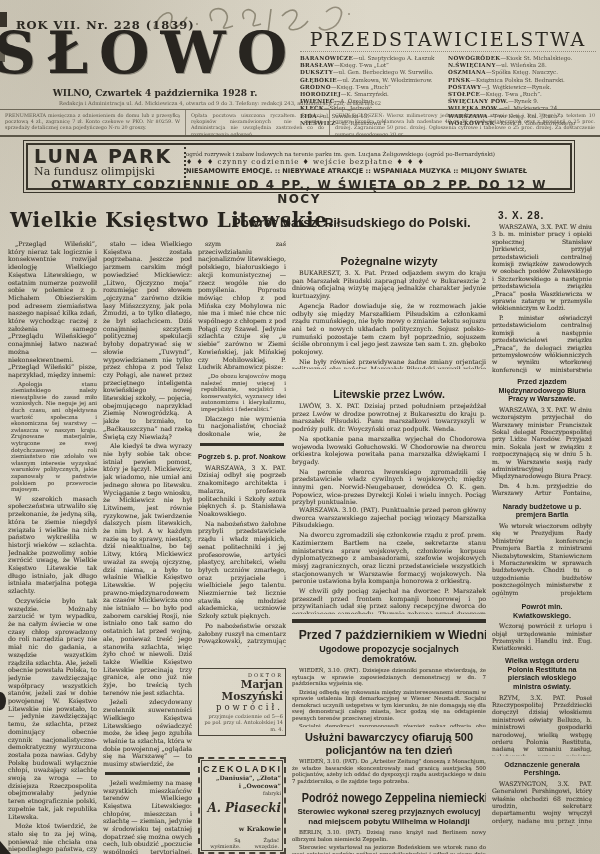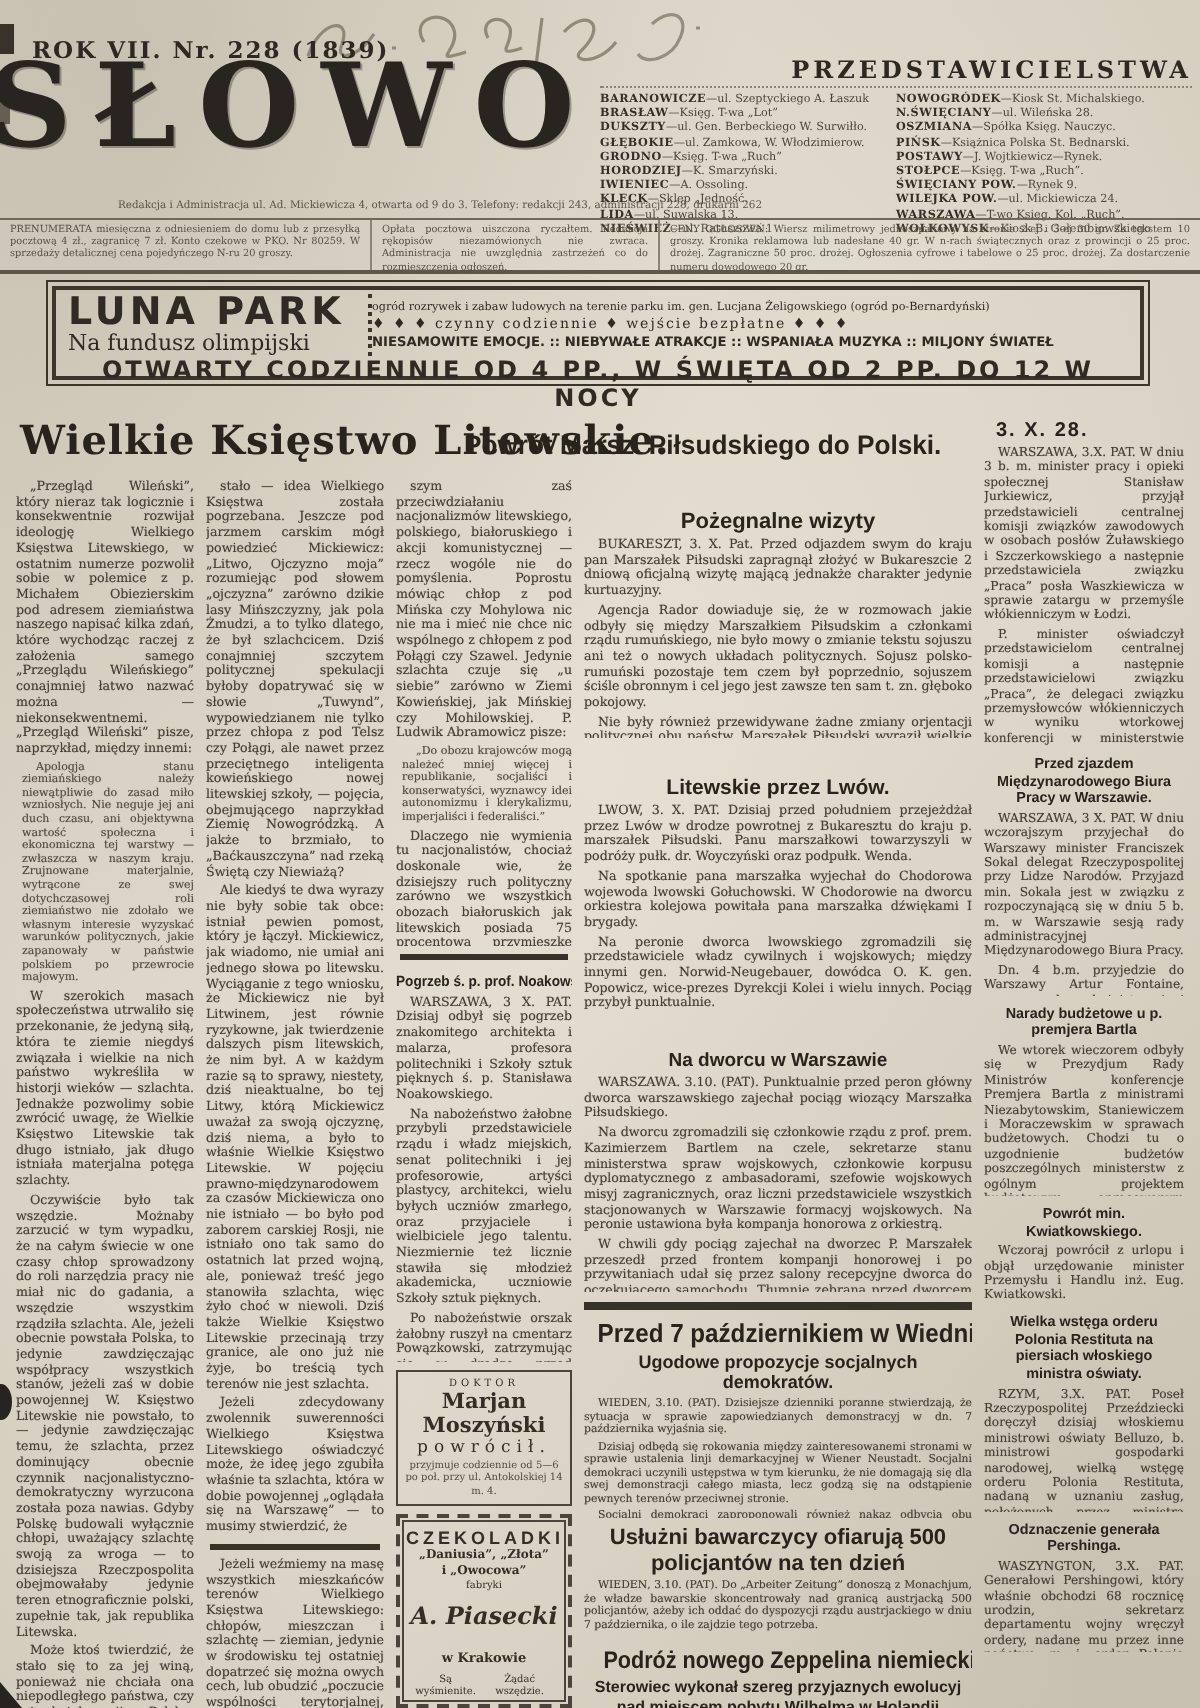--- a/index.html
+++ b/index.html
@@ -17,21 +17,21 @@
   .blob{position:absolute;left:-5px;top:692px;width:11px;height:18px;border-radius:50%;background:#27241f;}
   .corner{position:absolute;left:0;bottom:0;width:0;height:0;border-left:11px solid #27241f;border-top:13px solid transparent;}
   .scribble{position:absolute;left:140px;top:2px;}
   
   .issue-line{position:absolute;left:16px;top:18px;font-size:11.5px;font-weight:bold;letter-spacing:1px;color:#2c2922;}
   .brand{position:absolute;left:-6px;top:22px;width:312px;font-size:58px;line-height:62px;font-weight:bold;
     letter-spacing:11px;color:#282520;text-shadow:1px 1px 0 rgba(40,37,32,.35);}
   .date-line{position:absolute;left:0;top:88px;width:310px;text-align:center;font-size:9px;font-weight:bold;color:#2e2b24;}
   .addr-line{position:absolute;left:0;top:100px;width:440px;text-align:center;font-size:5.2px;color:#5a5549;}
   .reps{position:absolute;left:300px;top:28px;width:296px;}
-  .reps-title{text-align:right;font-size:12px;font-weight:bold;letter-spacing:2px;color:#2c2922;
+  .reps-title{text-align:center;font-size:19px;font-weight:normal;letter-spacing:2px;color:#2c2922;
     border-bottom:1px dotted #8a8475;padding-bottom:1px;}
   .reps-cols{display:flex;margin-top:3px;}
   .reps-col{width:50%;font-size:5.6px;line-height:7.2px;color:#4a453a;}
   .rep b{color:#332f27;letter-spacing:.3px;}
   .infostrip{position:absolute;left:0;top:109px;width:600px;height:28px;display:flex;
     border-top:1px solid #6e6859;border-bottom:2px solid #5c5749;background:rgba(255,255,255,.06);}
   .cell{font-size:4.9px;line-height:6.2px;padding:2px 5px;color:#555043;text-align:justify;}
   .cell.c1{width:31%;border-right:1px solid #8a8475;}
   .cell.c2{width:24%;border-right:1px solid #8a8475;}
   .cell.c3{width:45%;}
@@ -60,21 +60,21 @@
   .colF{width:100px;overflow:hidden;}
   .t{margin:0 0 2px;text-indent:7px;text-align:justify;font-size:6.3px;line-height:7.7px;color:#443f34;
     text-shadow:0 0 .4px rgba(60,55,45,.45);}
   .sp{font-size:5.5px;line-height:6.6px;color:#524d41;padding-left:3px;}
   .bar{height:3px;background:#35322a;margin:4px 2px;}
   .bar-heavy{height:4px;background:#35322a;border-top:1px solid #35322a;border-bottom:1px solid #35322a;margin:5px 0 4px;}
   .c-top{height:236px;overflow:hidden;}
   .h-pogrzeb{font-family:"Liberation Sans",sans-serif;font-weight:bold;font-size:7.4px;color:#27241e;
     white-space:nowrap;transform:scaleX(.92);transform-origin:0 50%;margin:2px 0 3px;}
   .pg-body{max-height:183px;overflow:hidden;}
-  .ad{border:1px solid #4a453a;text-align:center;margin-top:4px;padding:3px 2px;color:#332f27;}
+  .ad{border:1px solid #4a453a;text-align:right;margin-top:21px;padding:3px 2px;color:#332f27;}
   .ad-label{font-size:5px;letter-spacing:2px;}
   .ad-doc-name{font-size:10.5px;font-weight:bold;line-height:12px;}
   .ad-doc-status{font-size:8.5px;letter-spacing:3px;line-height:11px;}
   .ad-doc-det{font-size:5px;line-height:6.4px;color:#504b3f;}
   .ad-choc{border:2px dashed #4a453a;outline:1px solid #4a453a;outline-offset:-4px;padding:5px 3px 3px;}
   .choc-title{font-family:"Liberation Sans",sans-serif;font-weight:bold;font-size:9px;letter-spacing:2px;}
   .choc-brands{font-size:6px;font-weight:bold;line-height:8px;}
   .choc-fab{font-size:5px;line-height:7px;}
   .choc-name{font-size:12px;font-weight:bold;font-style:italic;line-height:13px;}
   .choc-city{font-size:6.5px;font-weight:bold;}
@@ -110,20 +110,21 @@
   <div class="blob"></div>
   <div class="corner"></div>
 
   <svg class="scribble" width="240" height="42" viewBox="0 0 240 42">
     <path d="M14 26 C 20 8, 36 6, 31 20 C 27 30, 40 26, 47 15 M56 22 L58 22 M72 19 C 64 6, 84 2, 87 13 C 90 23, 74 30, 93 24 M104 17 C 99 8, 111 4, 115 12 C 117 20, 106 27, 121 22 M131 7 L128 31 M142 14 C 153 2, 164 10, 151 23 C 144 29, 159 31, 168 19" fill="none" stroke="#837c6a" stroke-width="1.6" opacity="0.85"></path>
     <path d="M186 10 C 196 1, 205 6, 200 17 C 196 27, 183 31, 179 25 M208 12 L210 12" fill="none" stroke="#837c6a" stroke-width="1.6" opacity="0.8"></path>
   </svg>
 
   <div class="issue-line">ROK VII. Nr. 228 (1839)</div>
   <div class="brand">SŁOWO</div>
+  <div class="date-line">WILNO, Czwartek 4 października 1928 r.</div>
   <div class="addr-line">Redakcja i Administracja ul. Ad. Mickiewicza 4, otwarta od 9 do 3. Telefony: redakcji 243, administracji 228, drukarni 262</div>
 
   <div class="reps">
     <div class="reps-title">PRZEDSTAWICIELSTWA</div>
     <div class="reps-cols">
       <div class="reps-col">
         <div class="rep"><b>BARANOWICZE</b><span>—ul. Szeptyckiego A. Łaszuk</span></div>
         <div class="rep"><b>BRASŁAW</b><span>—Księg. T-wa „Lot”</span></div>
         <div class="rep"><b>DUKSZTY</b><span>—ul. Gen. Berbeckiego W. Surwiłło.</span></div>
         <div class="rep"><b>GŁĘBOKIE</b><span>—ul. Zamkowa, W. Włodzimierow.</span></div>
@@ -233,21 +234,20 @@
         <p class="t">Agencja Rador dowiaduje się, że w rozmowach jakie odbyły się między Marszałkiem Piłsudskim a członkami rządu rumuńskiego, nie było mowy o zmianie tekstu sojuszu ani też o nowych układach politycznych. Sojusz polsko-rumuński pozostaje tem czem był poprzednio, sojuszem ściśle obronnym i cel jego jest zawsze ten sam t. zn. głęboko pokojowy.</p>
         <p class="t">Nie były również przewidywane żadne zmiany orjentacji politycznej obu państw. Marszałek Piłsudski wyraził wielkie zadowolenie z pobytu w Rumunji, który na nim zrobił bardzo dobre wrażenie.</p>
       </div>
       <div class="subhead sh2">Litewskie przez Lwów.</div>
       <div class="sec-body sb2">
         <p class="t">LWÓW, 3. X. PAT. Dzisiaj przed południem przejeżdżał przez Lwów w drodze powrotnej z Bukaresztu do kraju p. marszałek Piłsudski. Panu marszałkowi towarzyszyli w podróży pułk. dr. Woyczyński oraz podpułk. Wenda.</p>
         <p class="t">Na spotkanie pana marszałka wyjechał do Chodorowa wojewoda lwowski Gołuchowski. W Chodorowie na dworcu orkiestra kolejowa powitała pana marszałka dźwiękami I brygady.</p>
         <p class="t">Na peronie dworca lwowskiego zgromadzili się przedstawiciele władz cywilnych i wojskowych; między innymi gen. Norwid-Neugebauer, dowódca O. K. gen. Popowicz, wice-prezes Dyrekcji Kolei i wielu innych. Pociąg przybył punktualnie.</p>
 
       </div>
-      <div class="subhead sh3">Na dworcu w Warszawie</div>
       <div class="sec-body sb3">
         <p class="t">WARSZAWA. 3.10. (PAT). Punktualnie przed peron główny dworca warszawskiego zajechał pociąg wiozący Marszałka Piłsudskiego.</p>
         <p class="t">Na dworcu zgromadzili się członkowie rządu z prof. prem. Kazimierzem Bartlem na czele, sekretarze stanu ministerstwa spraw wojskowych, członkowie korpusu dyplomatycznego z ambasadorami, szefowie wojskowych misyj zagranicznych, oraz liczni przedstawiciele wszystkich stacjonowanych w Warszawie formacyj wojskowych. Na peronie ustawiona była kompanja honorowa z orkiestrą.</p>
         <p class="t">W chwili gdy pociąg zajechał na dworzec P. Marszałek przeszedł przed frontem kompanji honorowej i po przywitaniach udał się przez salony recepcyjne dworca do oczekującego samochodu. Tłumnie zebrana przed dworcem publiczność zgotowała p. Marszałkowi długotrwałą, żywiołową owację.</p>
       </div>
       <div class="bar-heavy"></div>
       <div class="h-mid h-wieden">Przed 7 październikiem w Wiedniu</div>
       <div class="h-mid sub-wieden">Ugodowe propozycje socjalnych demokratów.</div>
       <div class="wieden-body">
         <p class="t t2">WIEDEŃ, 3.10. (PAT). Dzisiejsze dzienniki poranne stwierdzają, że sytuacja w sprawie zapowiedzianych demonstracyj w dn. 7 października wyjaśnia się.</p>

